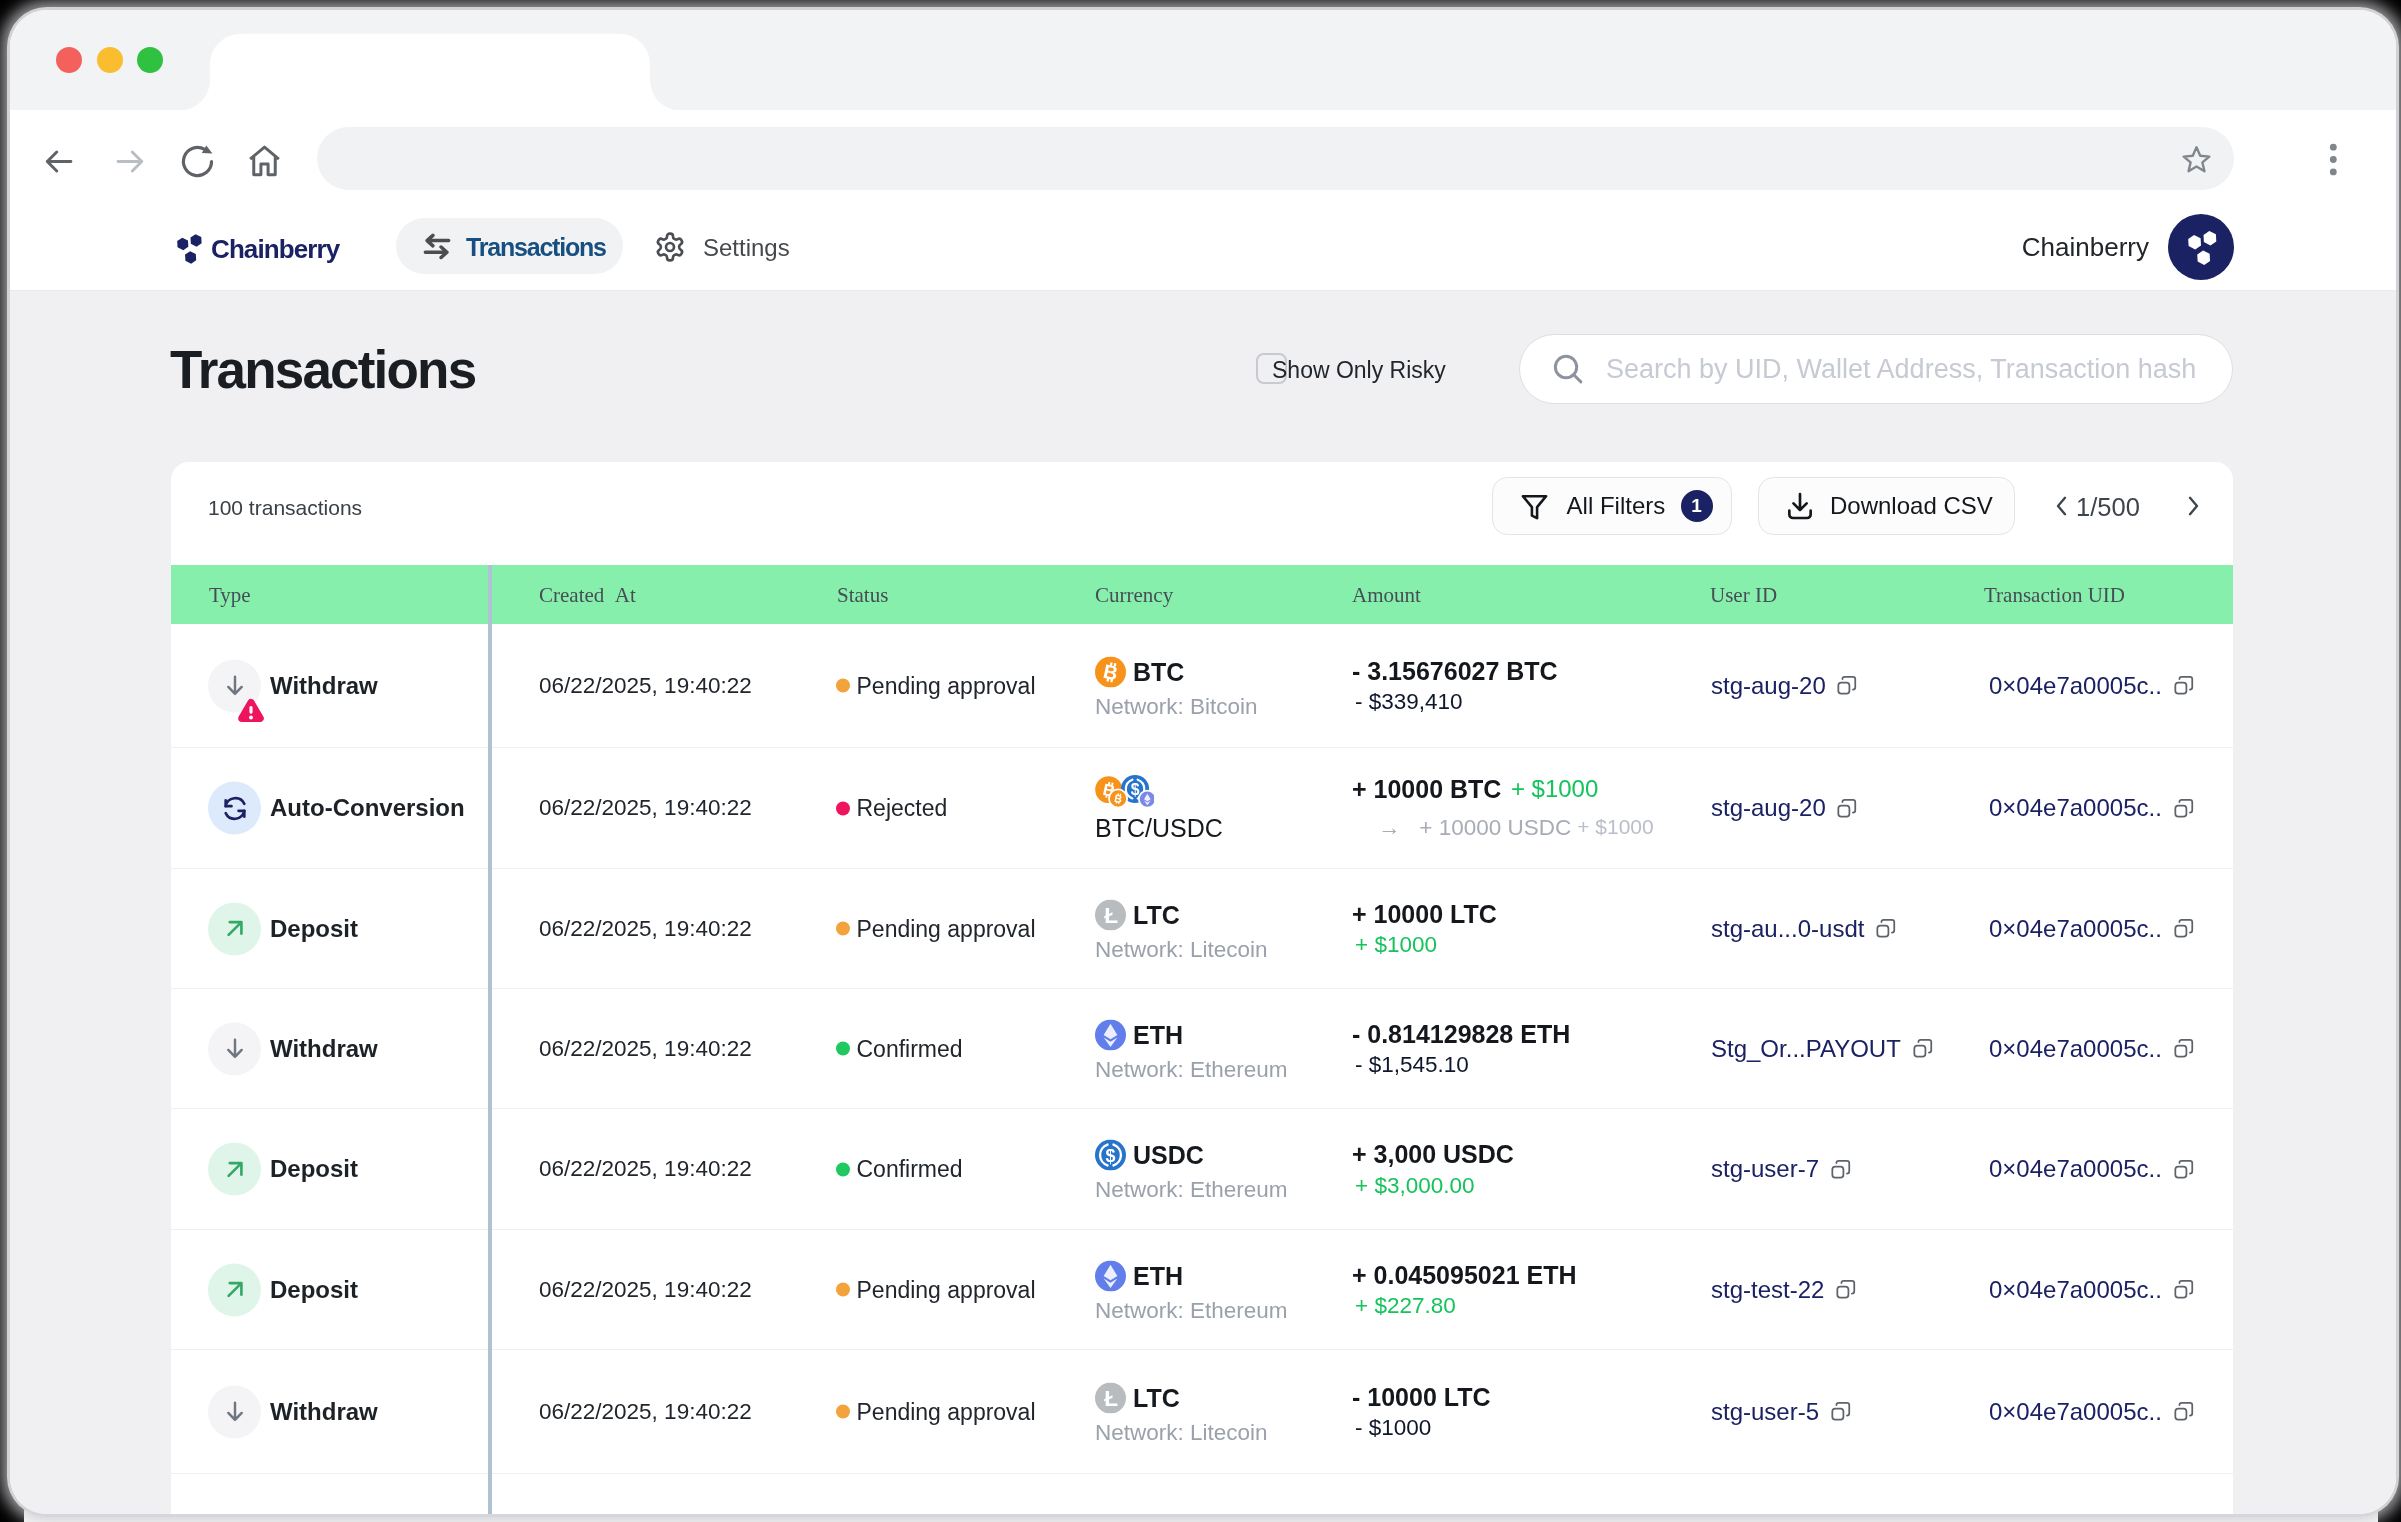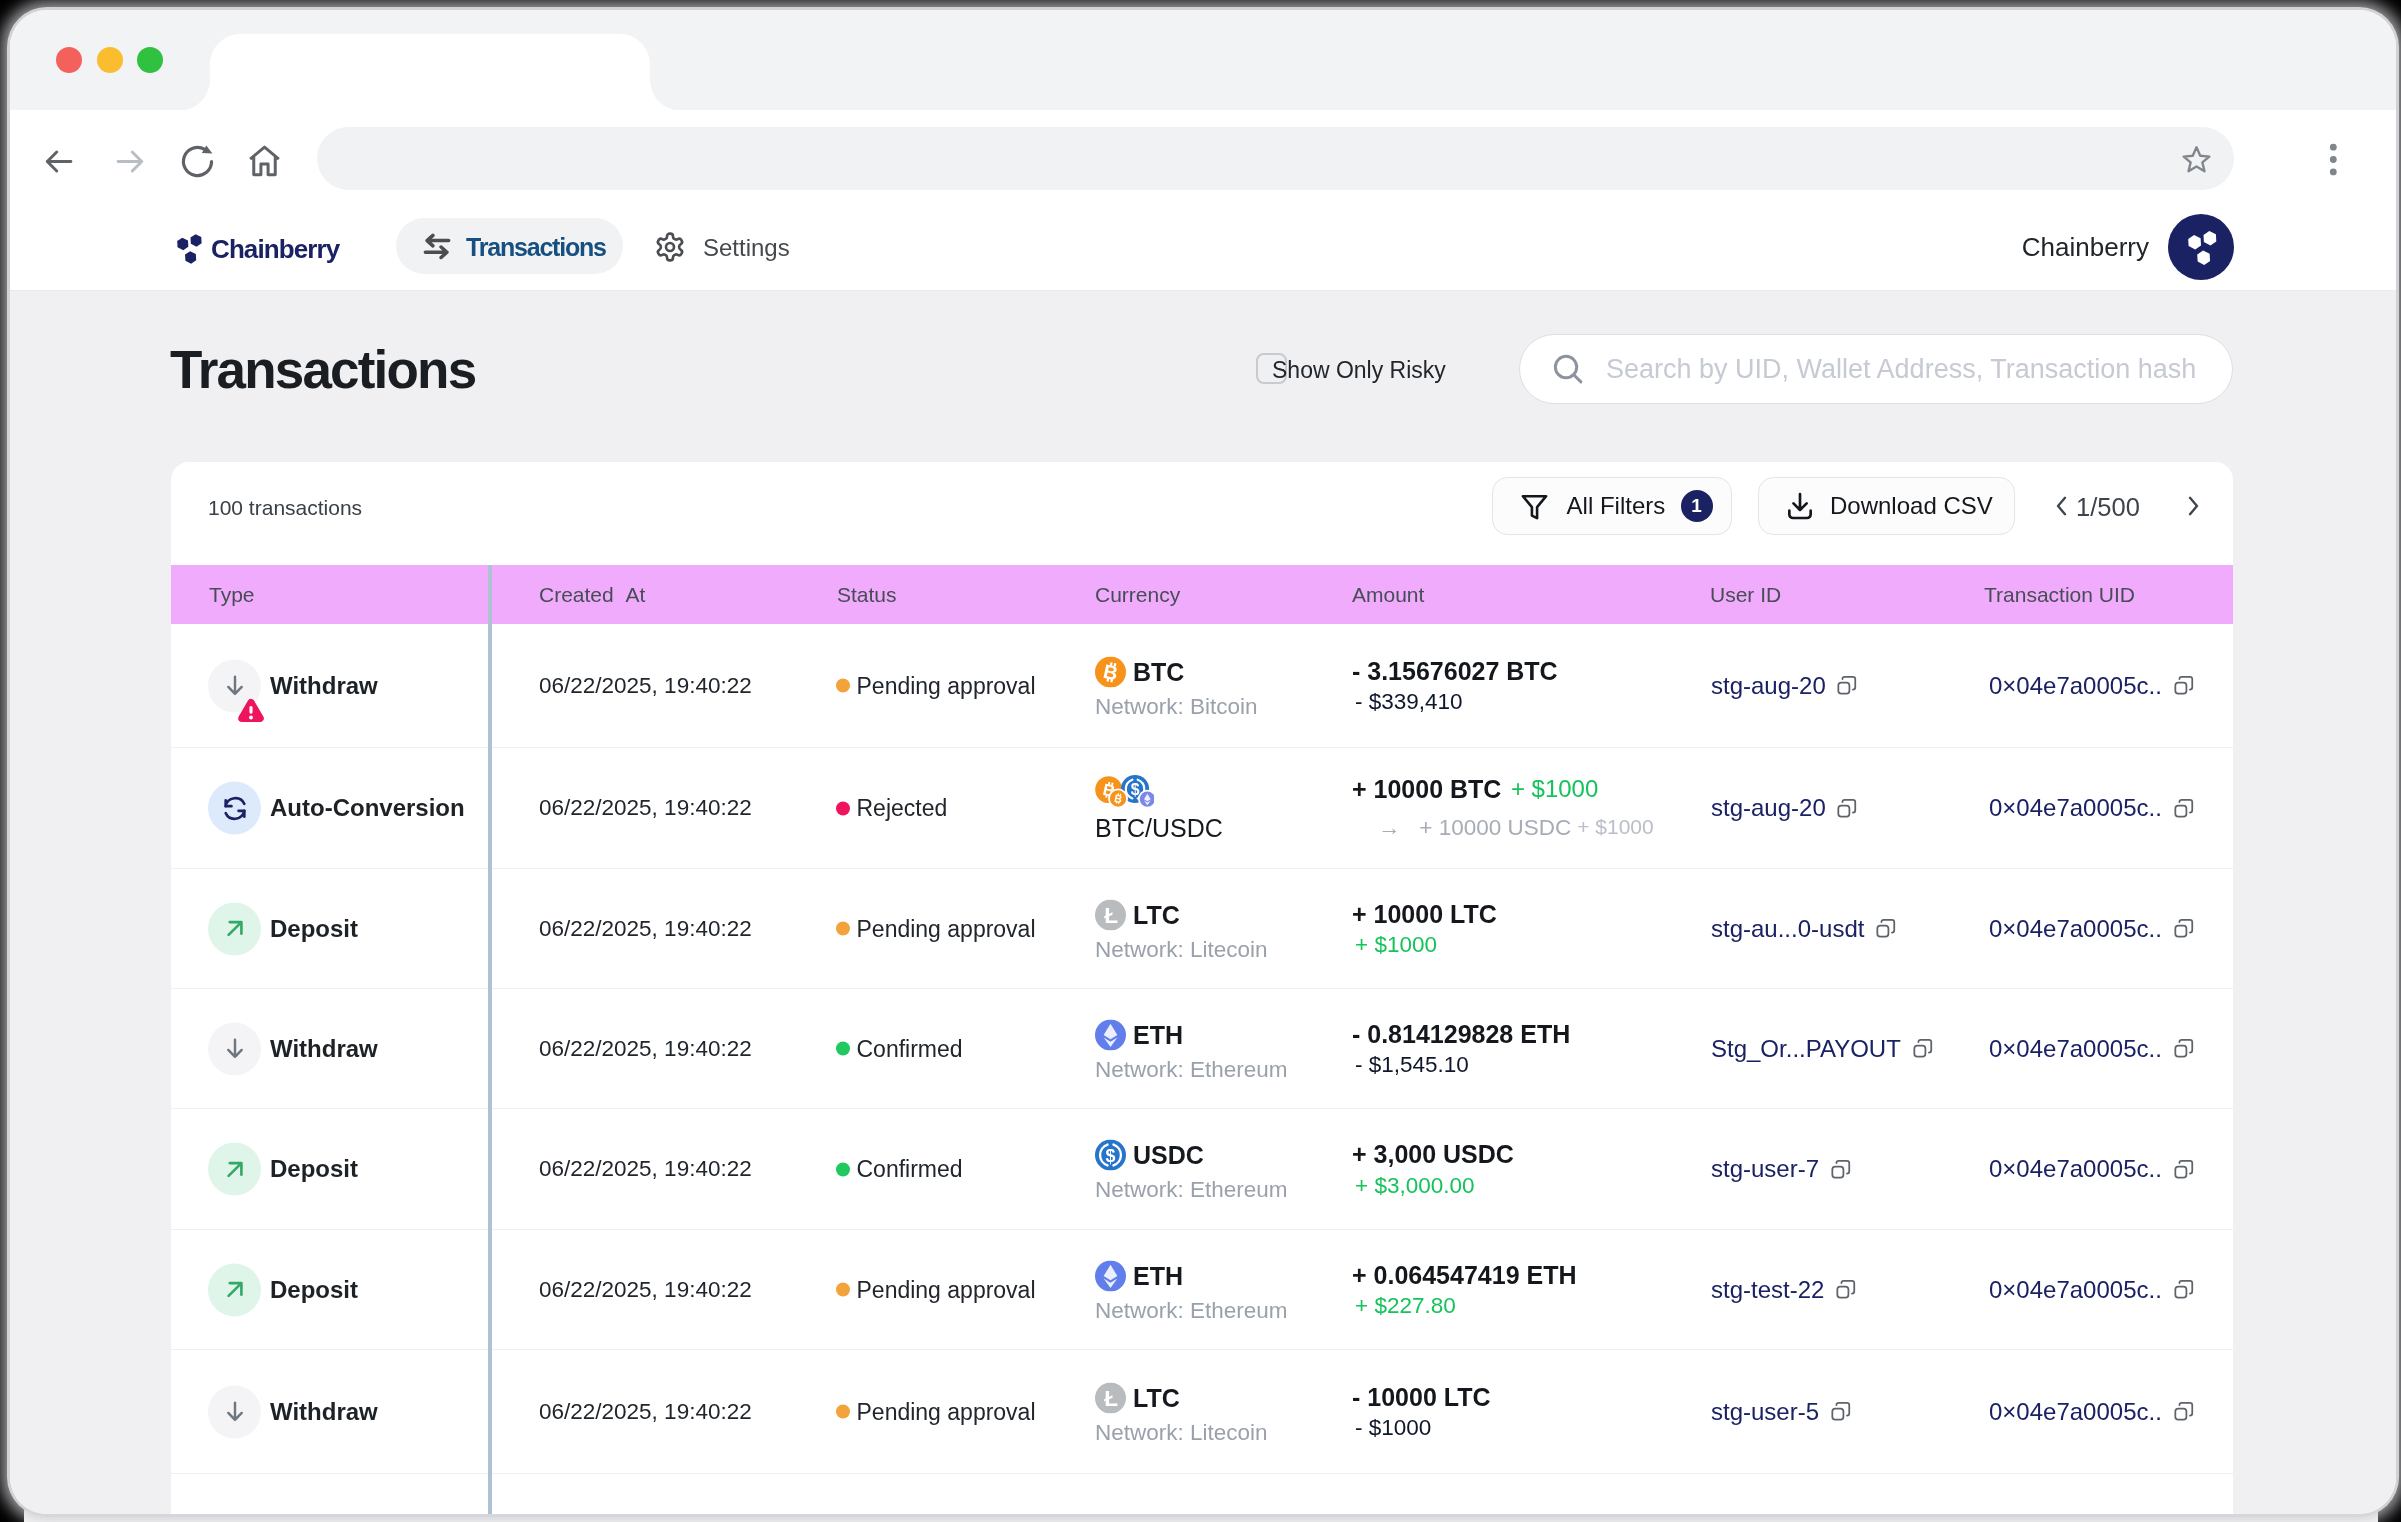--- a/index.html
+++ b/index.html
@@ -36,21 +36,21 @@
   .card { left:171px; top:462px; width:2062px; height:1060px; background:#fff; border-radius:18px 18px 0 0; }
   .card * { position:absolute; }
   .c100 { left:37px; top:46px; transform:translateY(-50%); font-size:21px; color:#3a4047; }
   .btn { height:58px; top:15px; border:1.2px solid #e3e4e8; border-radius:15.4px; background:#fcfcfd;
          display:flex; align-items:center; position:absolute; }
   .btn-t { font-size:24px; color:#14171c; font-weight:500; }
   .badge1 { width:32px; height:32px; border-radius:50%; background:#1b2264; color:#fff; font-size:19px; font-weight:700;
             display:flex; align-items:center; justify-content:center; position:static !important; }
   .pgn { top:44px; font-size:25.5px; color:#3e444c; }
   
-  .thead { left:0; top:103px; width:2062px; height:59px; background:#f0abfc; }
+  .thead { left:0; top:103px; width:2062px; height:59px; background:#86efac;font-family:Liberation Serif, serif; }
   .th { top:50%; transform:translateY(-50%); font-size:21px; color:#474d55; position:absolute; }
   .vline { left:317px; top:103px; width:3.6px; height:953px; background:#aec2d4; }
   .row { left:0; width:2062px; background:#fff; border-bottom:1.2px solid #efeff2; }
   .ticon { left:37px; top:50%; transform:translateY(-50%); width:53px; height:53px; border-radius:50%;
            display:flex; align-items:center; justify-content:center; }
   .tlabel { left:99px; top:50%; transform:translateY(-50%); font-size:24px; font-weight:600; color:#1d2227; }
   .date { left:368px; top:50%; transform:translateY(-50%); font-size:22.5px; color:#21262c; }
   .status { left:665px; top:50%; transform:translateY(-50%); font-size:23px; color:#21262c; display:flex; align-items:center; }
   .sdot { width:14px; height:14px; border-radius:50%; margin-right:6.5px; position:static !important; }
   .cline { left:924px; top:calc(50% - 13.6px); transform:translateY(-50%); display:flex; align-items:center; }
@@ -384,21 +384,21 @@
       <div class="tlabel">Deposit</div>
       <div class="date">06/22/2025, 19:40:22</div>
       <div class="status"><span class="sdot" style="background:#f2a33c"></span>Pending approval</div>
       <div class="cline">
             <svg class="cico" viewBox="0 0 52 52">
               <use href="#ethic"></use>
             </svg>
             <b>ETH</b>
           </div>
       <div class="cnet">Network: Ethereum</div>
-      <div class="am1">+ 0.064547419 ETH</div>
+      <div class="am1">+ 0.045095021 ETH</div>
       <div class="am2 grn">+ $227.80</div>
       <div class="uid">stg-test-22<svg class="cpy" width="21" height="21" viewBox="0 0 36 36">
               <use href="#cpyic"></use>
             </svg></div>
       <div class="txid">0×04e7a0005c..<svg class="cpy" width="21" height="21" viewBox="0 0 36 36">
               <use href="#cpyic"></use>
             </svg></div>
     </div>
 
     <div class="row" style="top:888px;height:124px">

